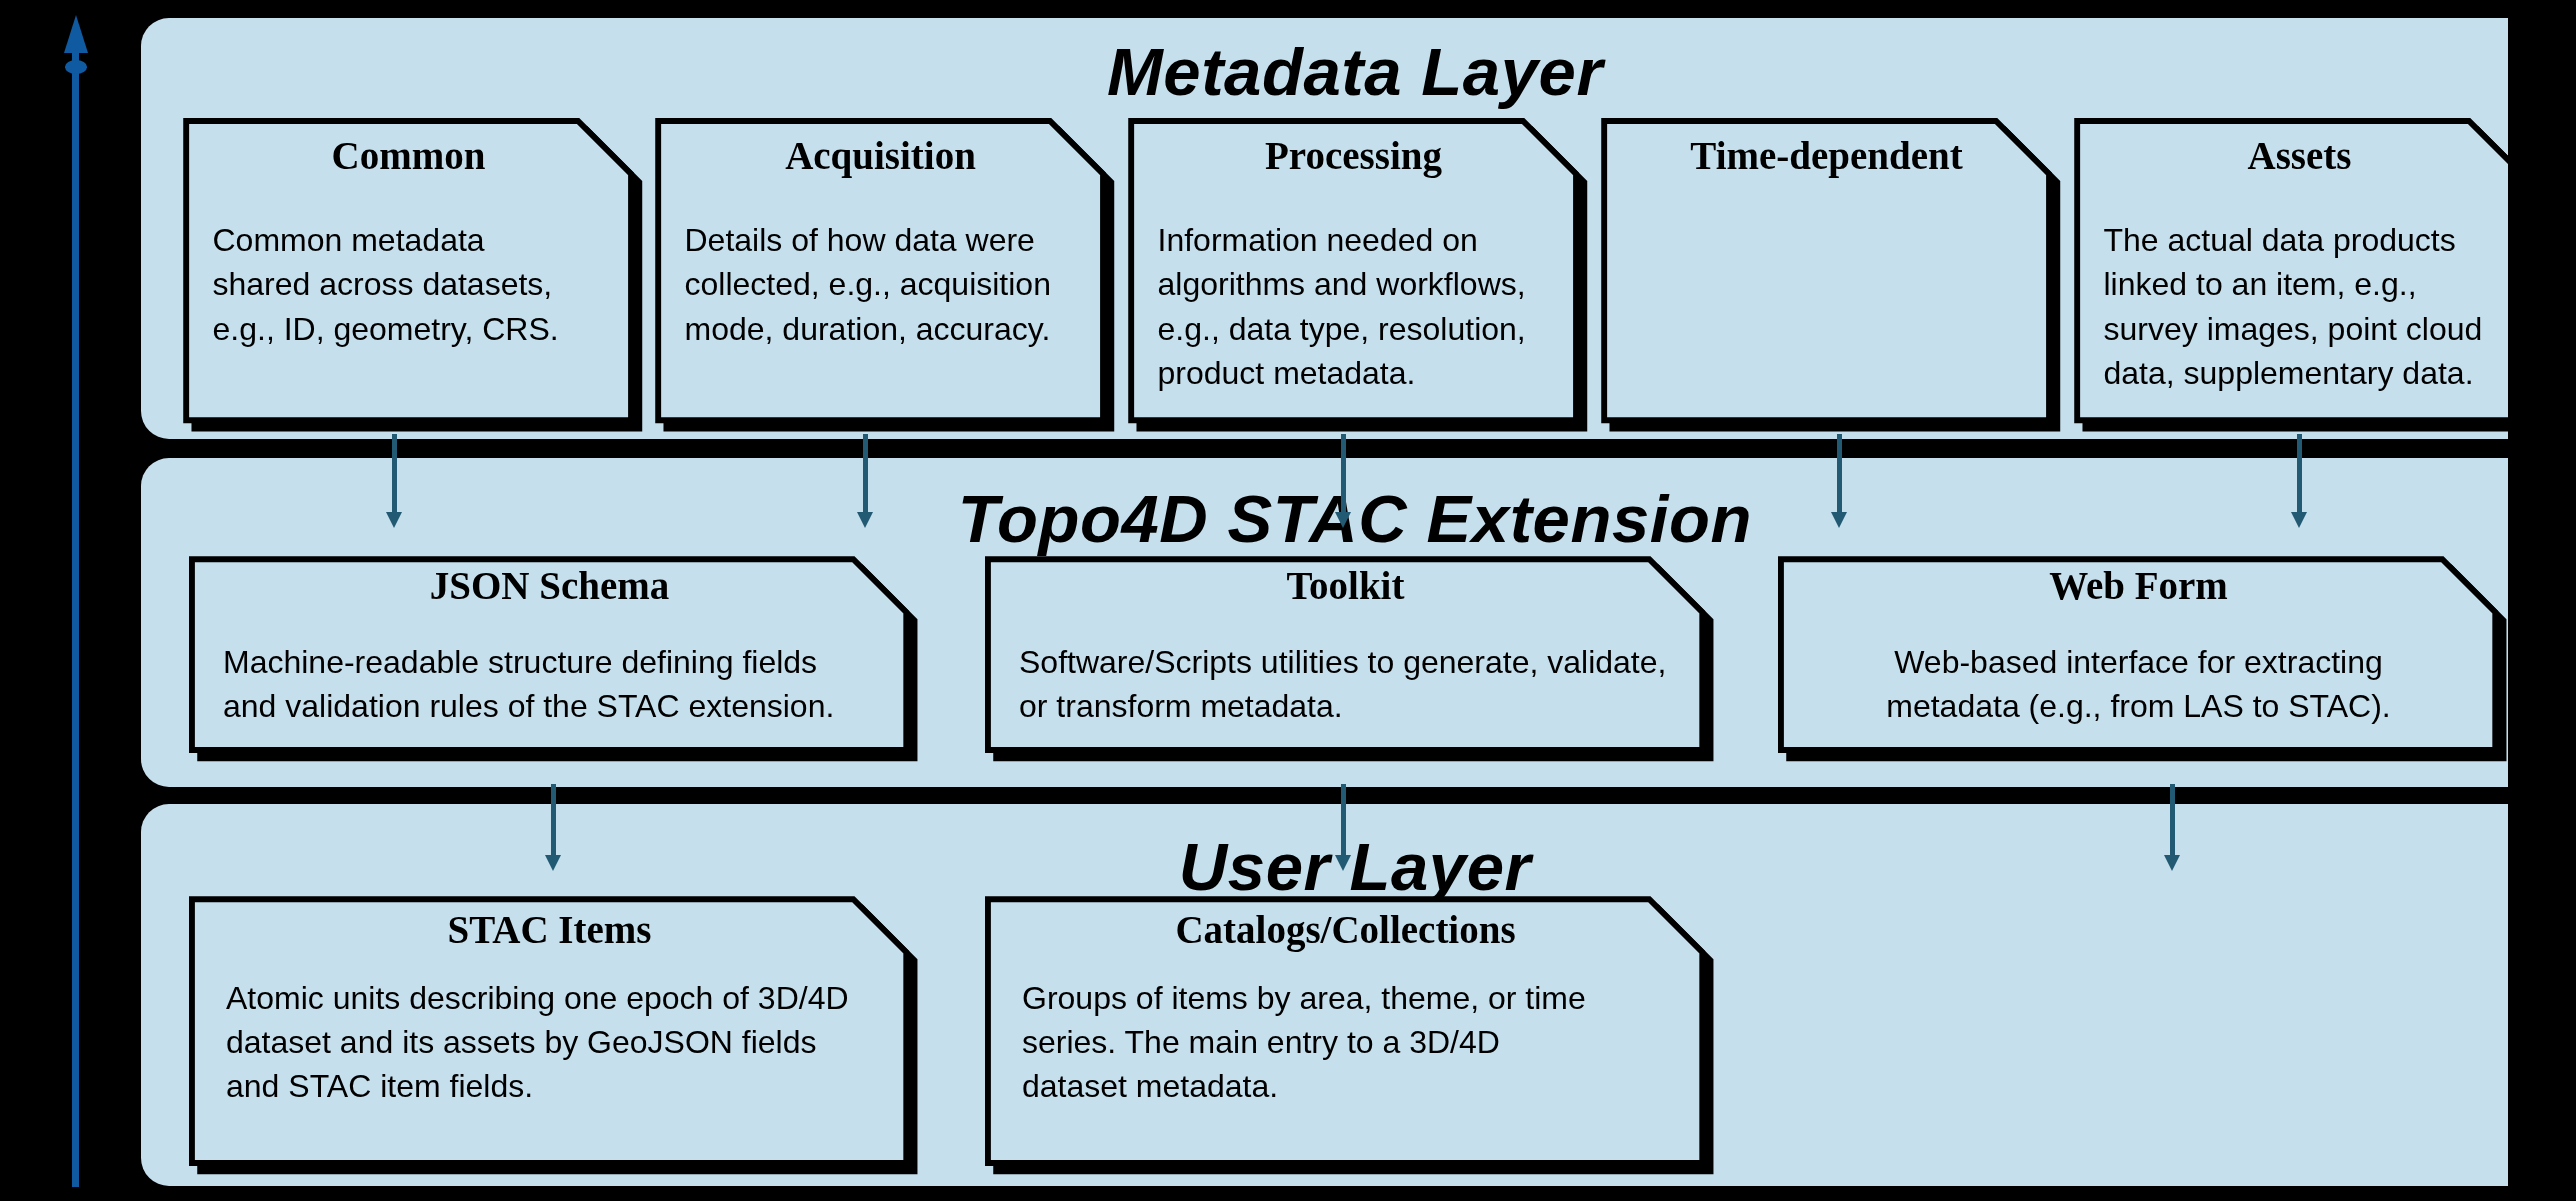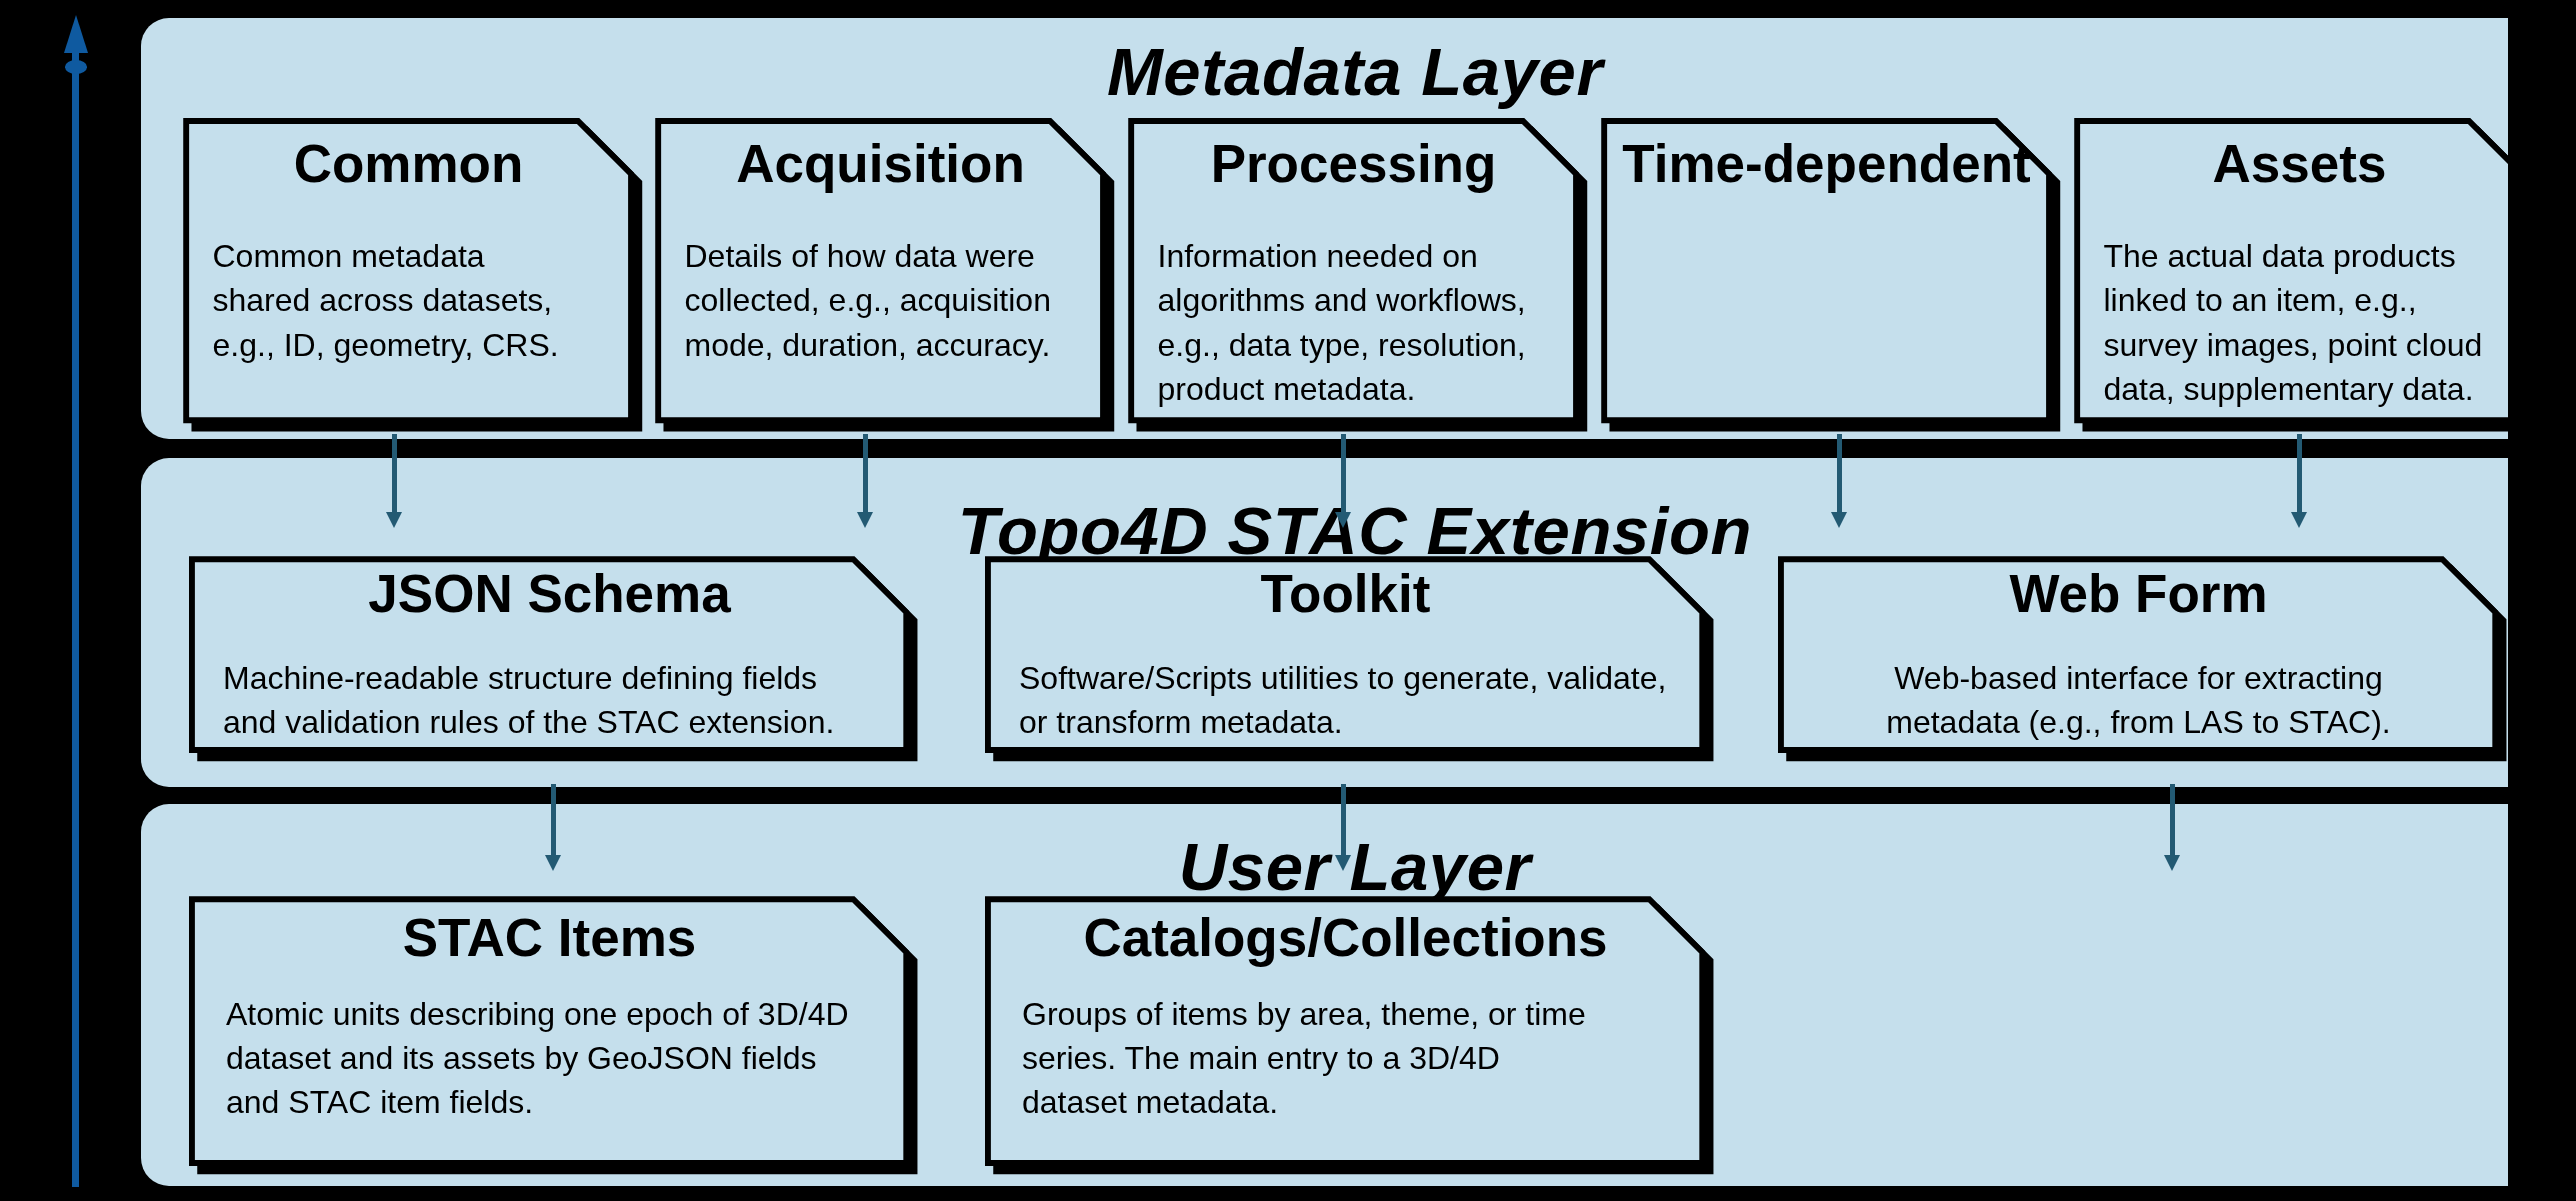--- a/index.html
+++ b/index.html
@@ -54,37 +54,38 @@
   .band-3 { top: 804px; height: 382px; }
   .band-title {
     text-align: center;
     font-size: 67px;
     font-weight: 700;
     font-style: italic;
     color: var(--text);
     letter-spacing: 0.6px;
   }
   .band-1 .band-title { padding-top: 14.7px; }
-  .band-2 .band-title { padding-top: 34px; }
+  .band-2 .band-title { padding-top: 22px; }
   .band-3 .band-title { padding-top: 23.6px; }
 
   
   .card { position: absolute; }
   .card svg.shape { position: absolute; left: 0; top: 0; overflow: visible; }
   .shape .shadow { fill: var(--outline); stroke: var(--outline); stroke-width: 10px; }
   .shape .main   { fill: var(--box-fill); stroke: var(--outline); stroke-width: 10px; stroke-linejoin: miter; }
   .card-content {
     position: relative; z-index: 2;
     width: 100%; height: 100%;
     color: var(--text);
   }
   .card-title {
     text-align: center;
-    font-size: 53px;
+    font-size: 39px;
     font-weight: 700;
+    font-family: Liberation Serif, serif;
   }
   .card-body {
     font-size: 32px;
     line-height: 1.38;
     white-space: pre-line;
   }
 
   .card.top    { width: 451px;  height: 305px; top: 118px; }
   .card.mid    { width: 721px; height: 197px; top: 556px; }
   .card.bot    { width: 721px; height: 270px; top: 896px; }

